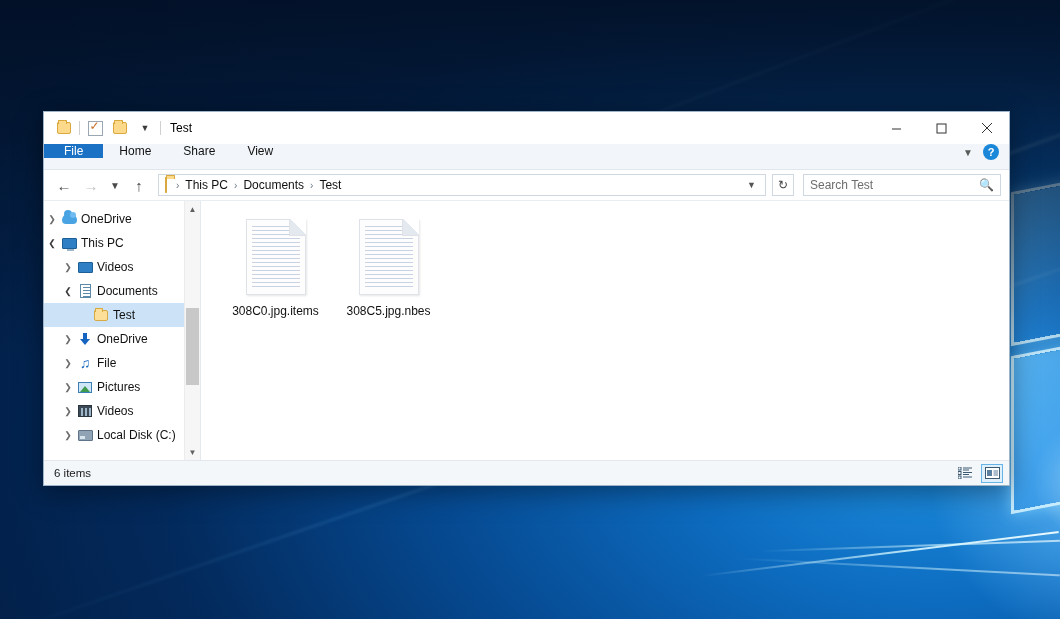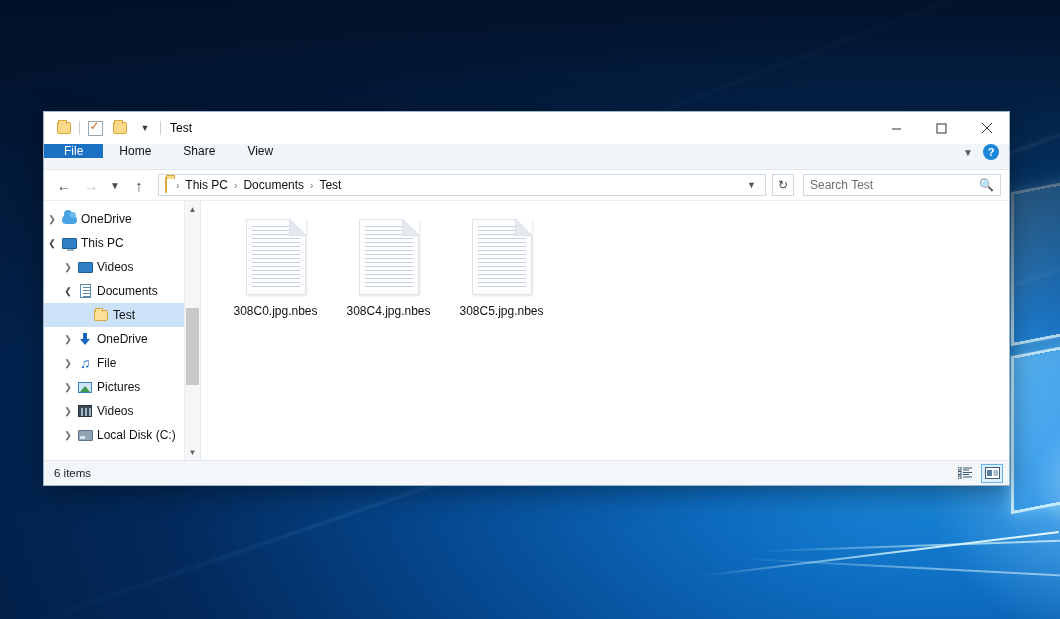--- a/index.html
+++ b/index.html
@@ -493,33 +493,26 @@
         </div>
       </div>
 
       <div class="content">
 
         <div class="file-item">
           <div class="file-icon">
             <div class="lines"></div>
               <div class="fold"></div>
           </div>
-          <div class="file-label">308C0.jpg.nbes</div>
-        </div>
-
-
-
-
-        <div class="file-item">
-          <div class="file-icon">
-            <div class="lines"></div>
-              <div class="fold"></div>
-          </div>
-          <div class="file-label">308C4.jpg.nbes</div>
-        </div>
+          <div class="file-label">308C0.jpg.items</div>
+        </div>
+
+
+
+
 
         <div class="file-item">
           <div class="file-icon">
             <div class="lines"></div>
               <div class="fold"></div>
           </div>
           <div class="file-label">308C5.jpg.nbes</div>
         </div>
 
       </div>

